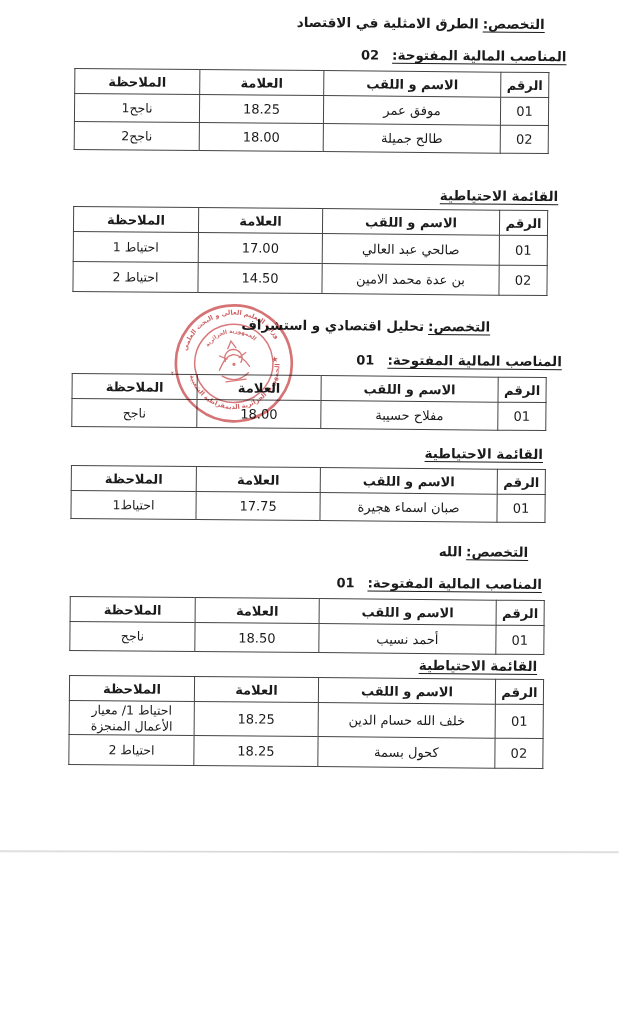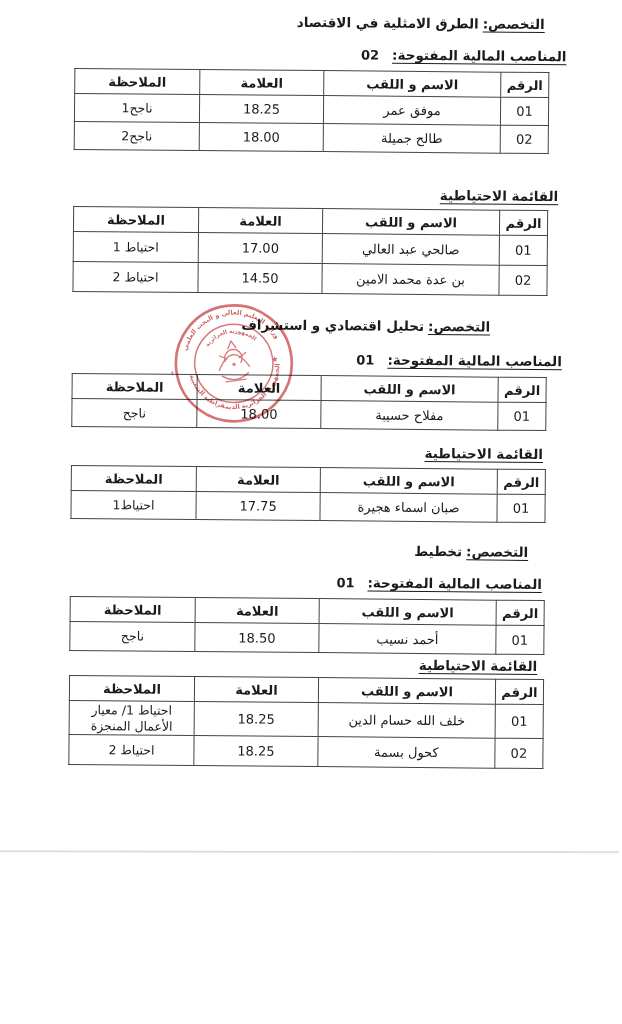--- a/index.html
+++ b/index.html
@@ -188,21 +188,21 @@
             <td>صبان اسماء هجيرة</td>
             <td>17.75</td>
             <td class="note-cell">احتياط1</td>
           </tr>
         </tbody>
       </table>
     </section>
 
     <section class="s3">
       <p class="hline h-spec">
-        <span class="u">التخصص:</span><span class="h-val">تخطيط</span>
+        <span class="u">التخصص:</span><span class="h-val">الله</span>
       </p>
       <p class="hline h-open">
         <span class="u">المناصب المالية المفتوحة:</span><span class="count">01</span>
       </p>
 
       <table class="t-main">
         <colgroup>
             <col class="c-rank">
             <col class="c-name">
             <col class="c-score">

